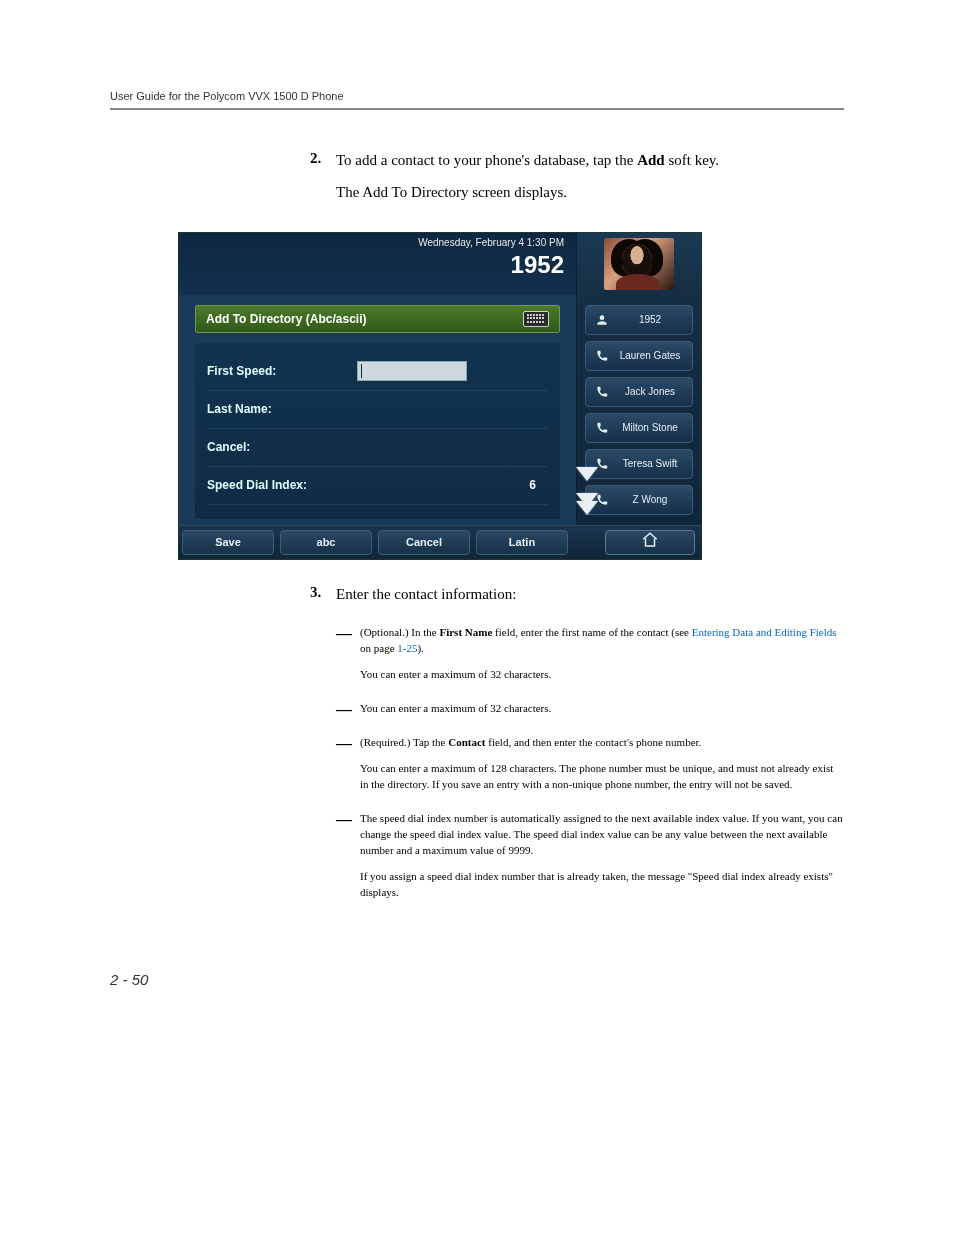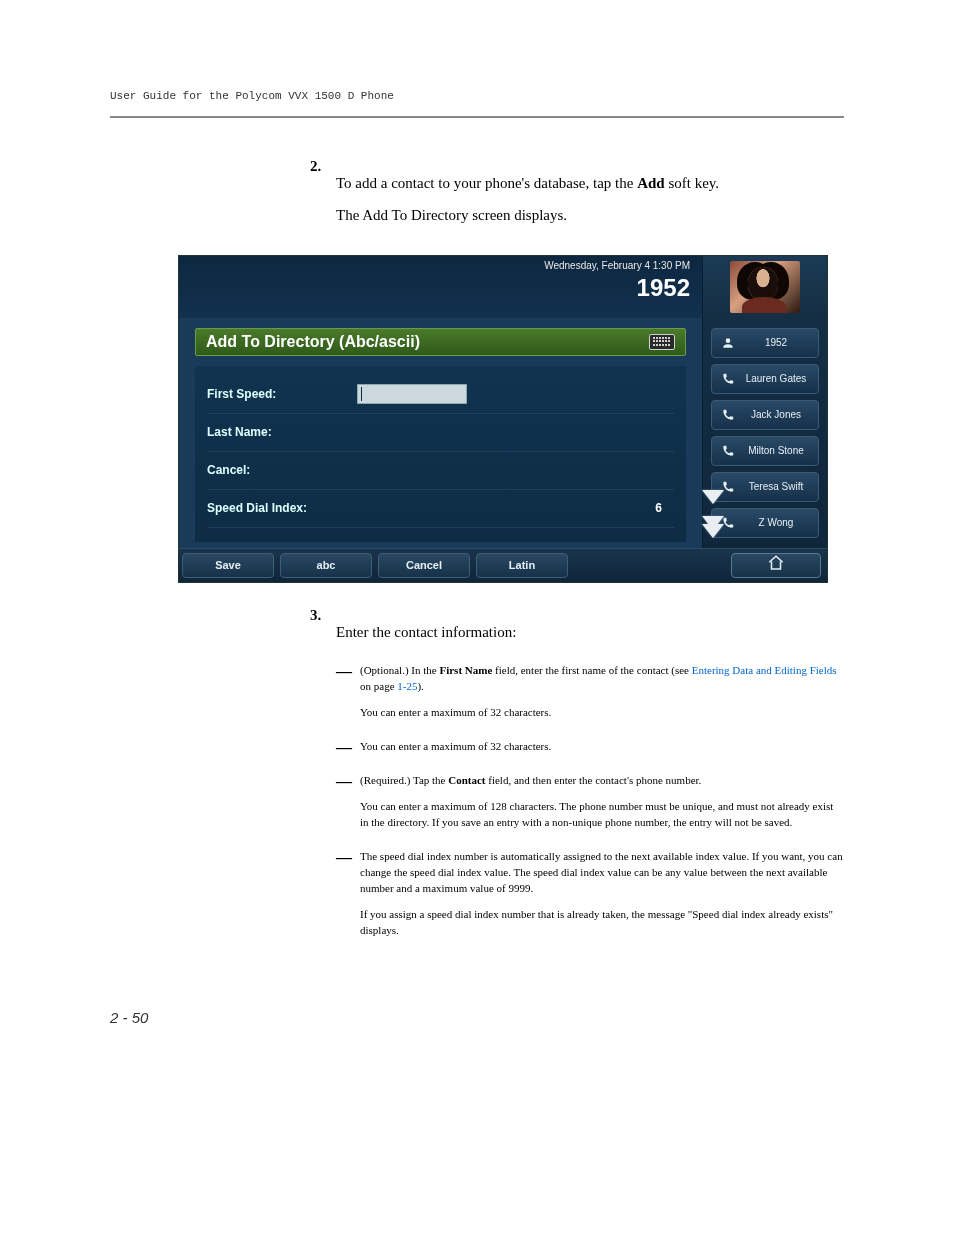--- a/index.html
+++ b/index.html
@@ -5,44 +5,44 @@
   * { box-sizing: border-box; margin: 0; padding: 0; }
   body {
     font-family: Georgia, 'Times New Roman', serif;
     background: #fff;
     width: 954px;
     margin: 0 auto;
     color: #000;
   }
   .page { padding: 90px 110px 40px 110px; }
   .doc-header {
-    font-family: Liberation Mono, monospace;
+    font-family: Liberation Sans, sans-serif;
     font-size: 11px;
     color: #333;
     border-bottom: 2px solid #888;
-    padding-bottom: 14px;
+    padding-bottom: 6px;
     margin-bottom: 40px;
   }
   .content-indent { margin-left: 200px; }
   .step { display: flex; margin-bottom: 10px; }
   .step-num { font-weight: bold; width: 26px; flex-shrink: 0; font-size: 15px; }
-  .step-body { font-size: 15px; line-height: 1.45; margin-top: 15px; }
+  .step-body { font-size: 15px; line-height: 1.45; }
   .step-body p { margin-bottom: 10px; }
   .bold { font-weight: bold; }
   .link { color: #0066cc; }
   .bullet-list { margin-top: 8px; }
   .bullet { display: flex; margin-bottom: 8px; margin-left: 26px; }
   .bullet-dash { width: 24px; flex-shrink: 0; font-weight: bold; font-size: 16px; }
   .bullet-body { font-size: 11px; line-height: 1.45; }
   .bullet-body p { margin-bottom: 10px; }
   .footer { font-family: Arial, Helvetica, sans-serif; font-size: 15px; color: #333; margin-top: 60px; font-style: italic; }
 
   
   .phone-shot {
-    width: 650px;
+    width: 524px;
     margin: 18px 0 24px 68px;
     background: #1a3a5a;
     color: #fff;
     font-family: Arial, Helvetica, sans-serif;
     position: relative;
     border: 1px solid #233;
   }
   .shot-top {
     display: flex;
     height: 62px;
@@ -86,21 +86,21 @@
   .shot-body { display: flex; }
   .shot-main { flex: 1; position: relative; padding: 0 0 0 0; }
   .title-bar {
     margin: 10px 16px 0 16px;
     height: 28px;
     background: linear-gradient(#4a7a2a, #2f5a1a);
     border: 1px solid #6a9a4a;
     border-radius: 2px;
     display: flex; align-items: center;
     padding: 0 10px;
-    font-size: 16px; font-weight: bold; color: #fff;
+    font-size: 12px; font-weight: bold; color: #fff;
     position: relative;
   }
   .keyboard-icon {
     position: absolute; right: 10px; top: 5px;
     width: 26px; height: 16px;
     border: 1px solid #cfcfcf; border-radius: 2px;
     background: #2a2a2a;
     display: flex; flex-direction: column; justify-content: space-around;
     padding: 2px 3px;
   }

